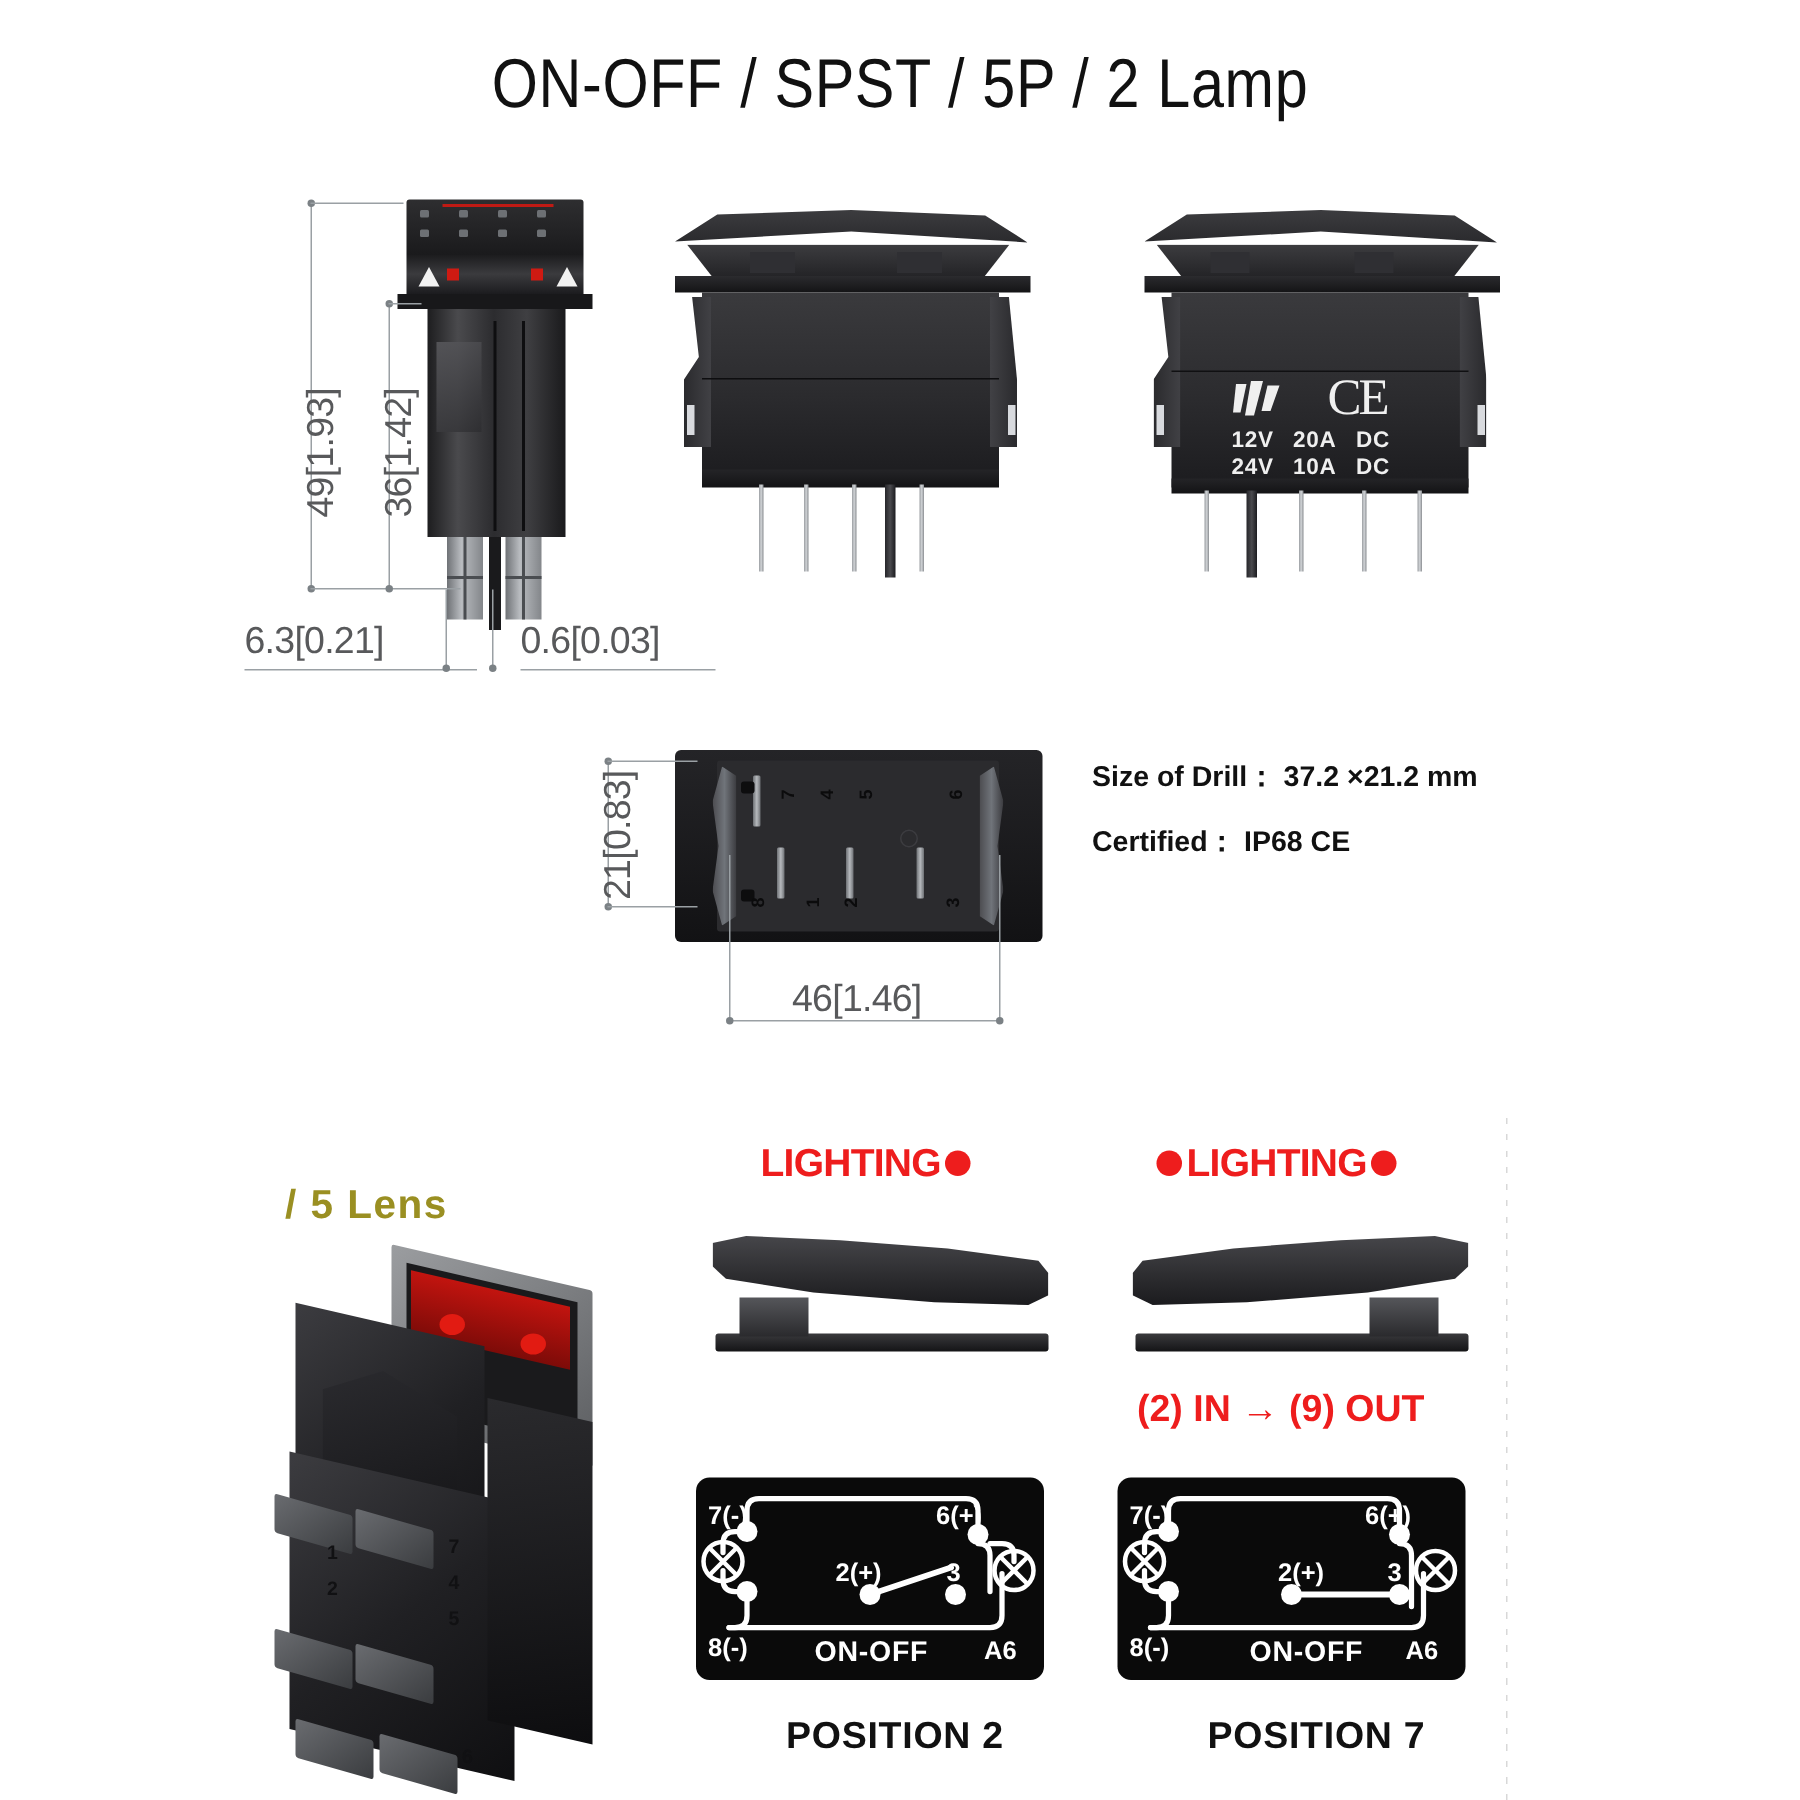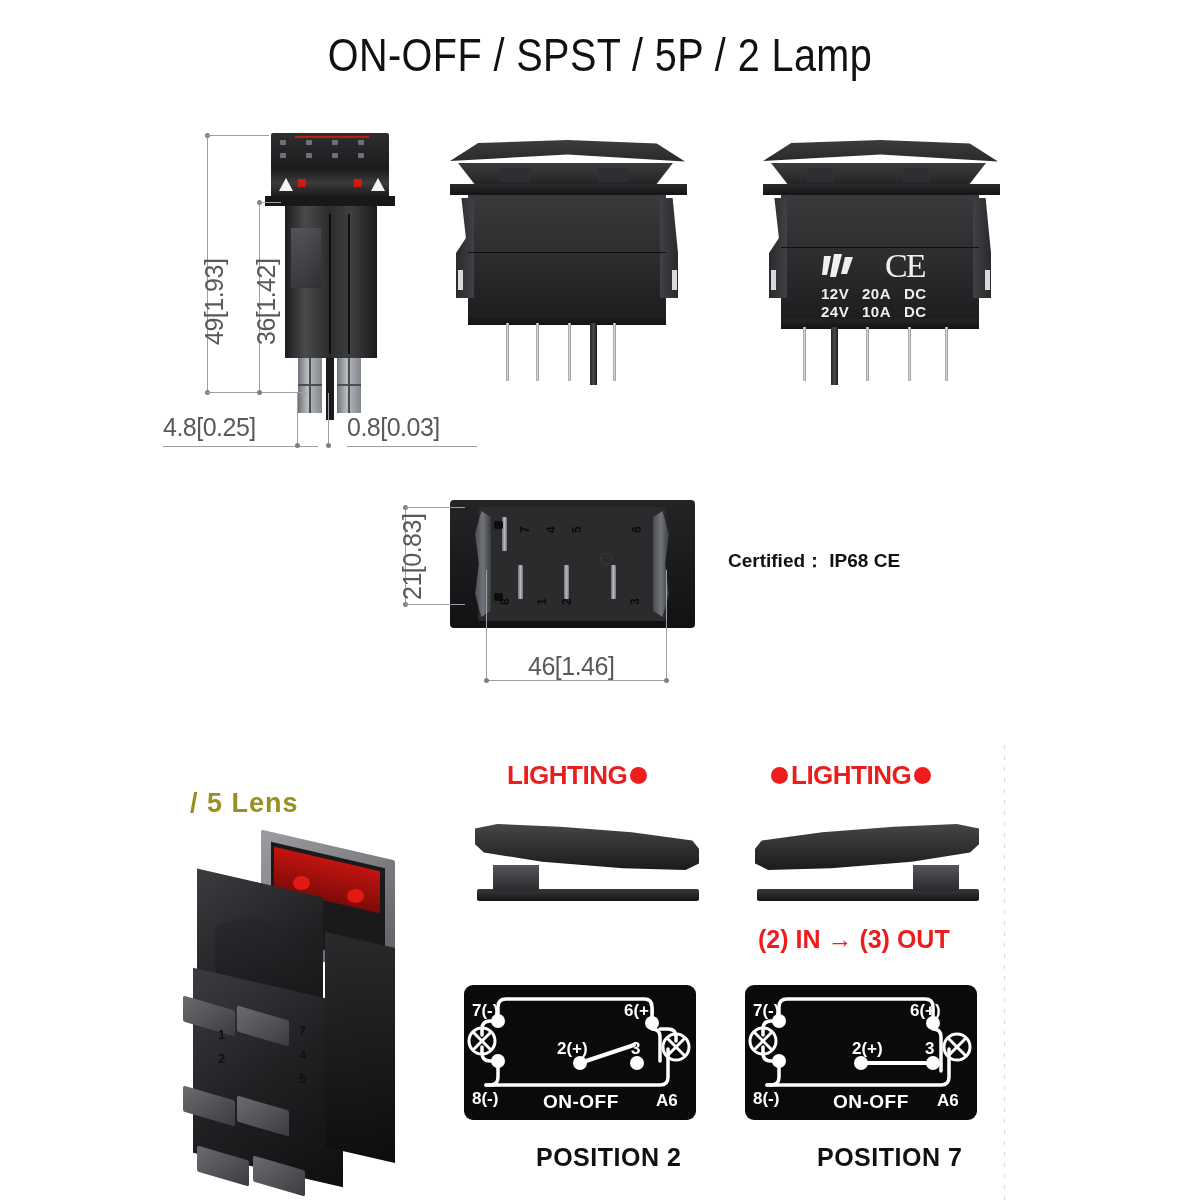--- a/index.html
+++ b/index.html
@@ -241,21 +241,20 @@
     white-space: nowrap;
   }
   .position-label {
     position:absolute;
     color:#111111;
     font-size: 25px;
     font-weight: bold;
     letter-spacing: 0.5px;
     font-family:"Liberation Sans", sans-serif;
     white-space: nowrap;
-    margin-left: 12px;
   }
 
   
   #photo3d { left: 175px; top: 845px; width: 260px; height: 345px; }
   #photo3d .lensplate {
     position:absolute; left: 86px; top: 0px; width: 134px; height: 118px;
     background: linear-gradient(135deg,#9b9da0,#5a5c5f);
     transform: skewY(13deg);
     border-radius: 2px;
   }
@@ -347,28 +346,28 @@
   <div class="dimline-h abs" style="left:207px; top:135px; width:62px;"></div>
   <div class="dimline-h abs" style="left:207px; top:392px; width:100px;"></div>
   <div class="dimtext vert abs" style="left:200px; top:345px;">49[1.93]</div>
 
   <div class="dimline-v abs" style="left:259px; top:203px; height:190px;"></div>
   <div class="dimtick abs" style="left:257px; top:200px;"></div>
   <div class="dimtick abs" style="left:257px; top:390px;"></div>
   <div class="dimline-h abs" style="left:259px; top:202px; width:22px;"></div>
   <div class="dimtext vert abs" style="left:252px; top:345px;">36[1.42]</div>
 
-  <div class="dimtext abs" style="left:163px; top:413px;">4.8[0.25]</div>
+  <div class="dimtext abs" style="left:163px; top:413px;">6.3[0.21]</div>
   <div class="dimline-h abs" style="left:163px; top:446px; width:155px;"></div>
   <div class="dimline-v abs" style="left:297px; top:393px; height:53px;"></div>
   <div class="dimline-v abs" style="left:328px; top:393px; height:53px;"></div>
   <div class="dimtick abs" style="left:295px; top:443px;"></div>
   <div class="dimtick abs" style="left:326px; top:443px;"></div>
 
-  <div class="dimtext abs" style="left:347px; top:413px;">0.8[0.03]</div>
+  <div class="dimtext abs" style="left:347px; top:413px;">0.6[0.03]</div>
   <div class="dimline-h abs" style="left:347px; top:446px; width:130px;"></div>
 
   <div class="elev abs" id="view2" style="left:450px; top:135px; width:250px; height:250px;">
     <div class="cap" style="left:0px; top:5px; width:235px; height:30px; clip-path: polygon(0% 70%, 12% 10%, 50% 0%, 88% 12%, 100% 72%, 50% 48%);"></div>
     <div class="cap" style="left:8px; top:28px; width:215px; height:22px; clip-path: polygon(0% 0%, 100% 0%, 92% 100%, 8% 100%);"></div>
     <div class="abs" style="left:50px; top:33px; width:30px; height:14px; background:#2f2f33;"></div>
     <div class="abs" style="left:148px; top:33px; width:30px; height:14px; background:#2f2f33;"></div>
     <div class="flange" style="left:0px; top:49px; width:237px; height:11px;"></div>
     <div class="housing" style="left:18px; top:60px; width:198px; height:125px;"></div>
     <div class="abs" style="left:6px; top:63px; width:18px; height:100px; background:linear-gradient(90deg,#2a2a2d,#414145); clip-path: polygon(30% 0%, 100% 0%, 100% 100%, 0% 100%, 0% 55%, 55% 40%);"></div>
@@ -457,20 +456,21 @@
   <div class="dimline-h abs" style="left:405px; top:604px; width:60px;"></div>
   <div class="dimtext vert abs" style="left:398px; top:600px;">21[0.83]</div>
 
   <div class="dimline-v abs" style="left:486px; top:570px; height:110px;"></div>
   <div class="dimline-v abs" style="left:666px; top:570px; height:110px;"></div>
   <div class="dimline-h abs" style="left:486px; top:680px; width:180px;"></div>
   <div class="dimtick abs" style="left:484px; top:678px;"></div>
   <div class="dimtick abs" style="left:664px; top:678px;"></div>
   <div class="dimtext abs" style="left:528px; top:652px;">46[1.46]</div>
 
+  <div class="spectext abs" style="left:728px; top:505px;">Size of Drill： 37.2 ×21.2 mm</div>
   <div class="spectext abs" style="left:728px; top:548px;">Certified：  IP68  CE</div>
 
   <div id="lens-label" class="abs">/ 5 Lens</div>
 
   <div id="photo3d" class="abs">
     <div class="lensplate"></div>
     <div class="lensinner"></div>
     <div class="lensred"></div>
     <div class="lensdot" style="left:118px; top:31px;"></div>
     <div class="lensdot" style="left:172px; top:44px;"></div>
@@ -557,21 +557,21 @@
     <span>LIGHTING</span>
     <span class="reddot"></span>
   </div>
 
   <div class="rockerwrap" style="left:753px; top:810px;">
     <div class="rocker-base"></div>
     <div class="rocker-pivot" style="left:160px;"></div>
     <div class="rocker-cap" style="top:14px; left:2px; clip-path: polygon(0% 54%, 3% 36%, 30% 18%, 62% 6%, 90% 0%, 100% 10%, 100% 44%, 96% 62%, 70% 82%, 34% 96%, 6% 100%, 0% 86%);"></div>
   </div>
 
-  <div id="inout-label" class="abs">(2) IN → (3) OUT</div>
+  <div id="inout-label" class="abs">(2) IN → (9) OUT</div>
 
   <div class="wirebox" style="left:745px; top:985px;">
     <svg width="232" height="135" viewBox="0 0 232 135">
       <g stroke="#ffffff" stroke-width="3.5" fill="none" stroke-linecap="round" stroke-linejoin="round">
         <path d="M18 50 L18 44 Q18 36 26 36 L34 36"></path>
         <path d="M34 36 L34 22 Q34 14 42 14 L180 14 Q188 14 188 22 L188 36"></path>
         <path d="M18 62 L18 68 Q18 76 26 76 L34 76"></path>
         <path d="M34 76 L34 92 Q34 100 26 100 L22 100"></path>
         <path d="M22 100 L196 100 Q204 100 204 92 L204 64"></path>
         <path d="M188 36 L188 42"></path>

